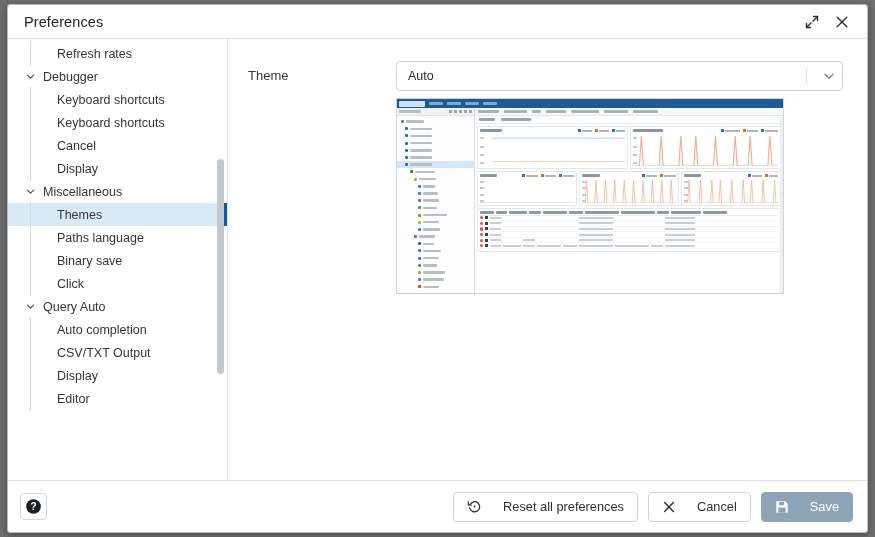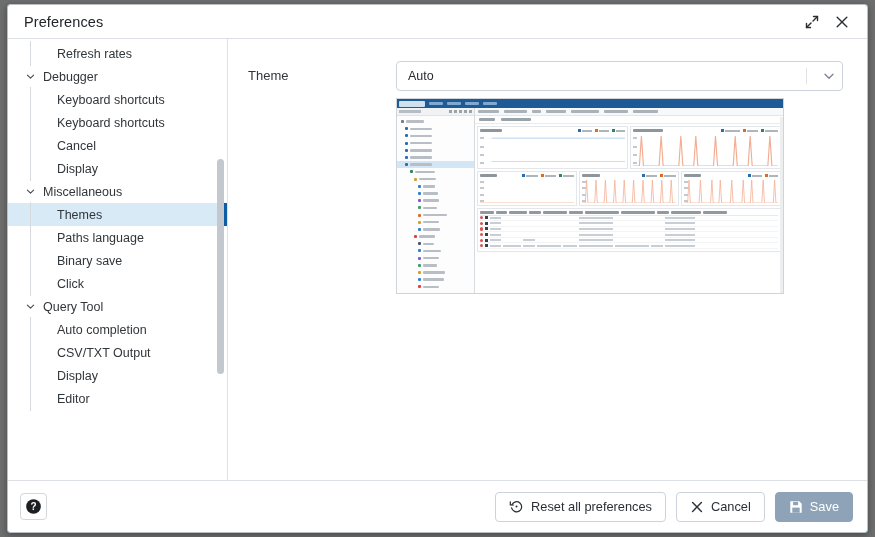--- a/index.html
+++ b/index.html
@@ -198,21 +198,21 @@
   }
   .help-btn {
     width: 27px; height: 27px;
     border: 1px solid #d3d8dd; border-radius: 4px;
     background:#fff; display:flex; align-items:center; justify-content:center;
     cursor:pointer;
   }
   .spacer { flex: 1; }
   .btn {
     height: 30px; border-radius: 4px;
-    display: inline-flex; align-items: center; gap: 7px;
+    display: inline-flex; align-items: center; gap: 21px;
     padding: 0 13px; font-size: 12.8px; cursor: pointer;
     border: 1px solid #cdd3da; background: #fff; color: #2b3036;
     margin-left: 10px; white-space: nowrap;
   }
   .btn.primary {
     background: #8ea3b8; border-color:#8ea3b8; color:#ffffff;
   }
   .btn svg { display:block; }
 </style>
 </head>
@@ -293,21 +293,21 @@
           <div class="node child">
             <span class="rail"></span>
             <span class="lbl">Click</span>
           </div>
           <div class="node parent">
             <span class="caret">
               <svg width="11" height="11" viewBox="0 0 12 12" fill="none" stroke="currentColor" stroke-width="1.25" stroke-linecap="round" stroke-linejoin="round">
                 <path d="M2.6 4.4L6 7.8L9.4 4.4"></path>
               </svg>
             </span>
-            <span class="lbl">Query Tool</span>
+            <span class="lbl">Query Auto</span>
           </div>
           <div class="node child">
             <span class="rail"></span>
             <span class="lbl">Auto completion</span>
           </div>
           <div class="node child">
             <span class="rail"></span>
             <span class="lbl">CSV/TXT Output</span>
           </div>
           <div class="node child">

